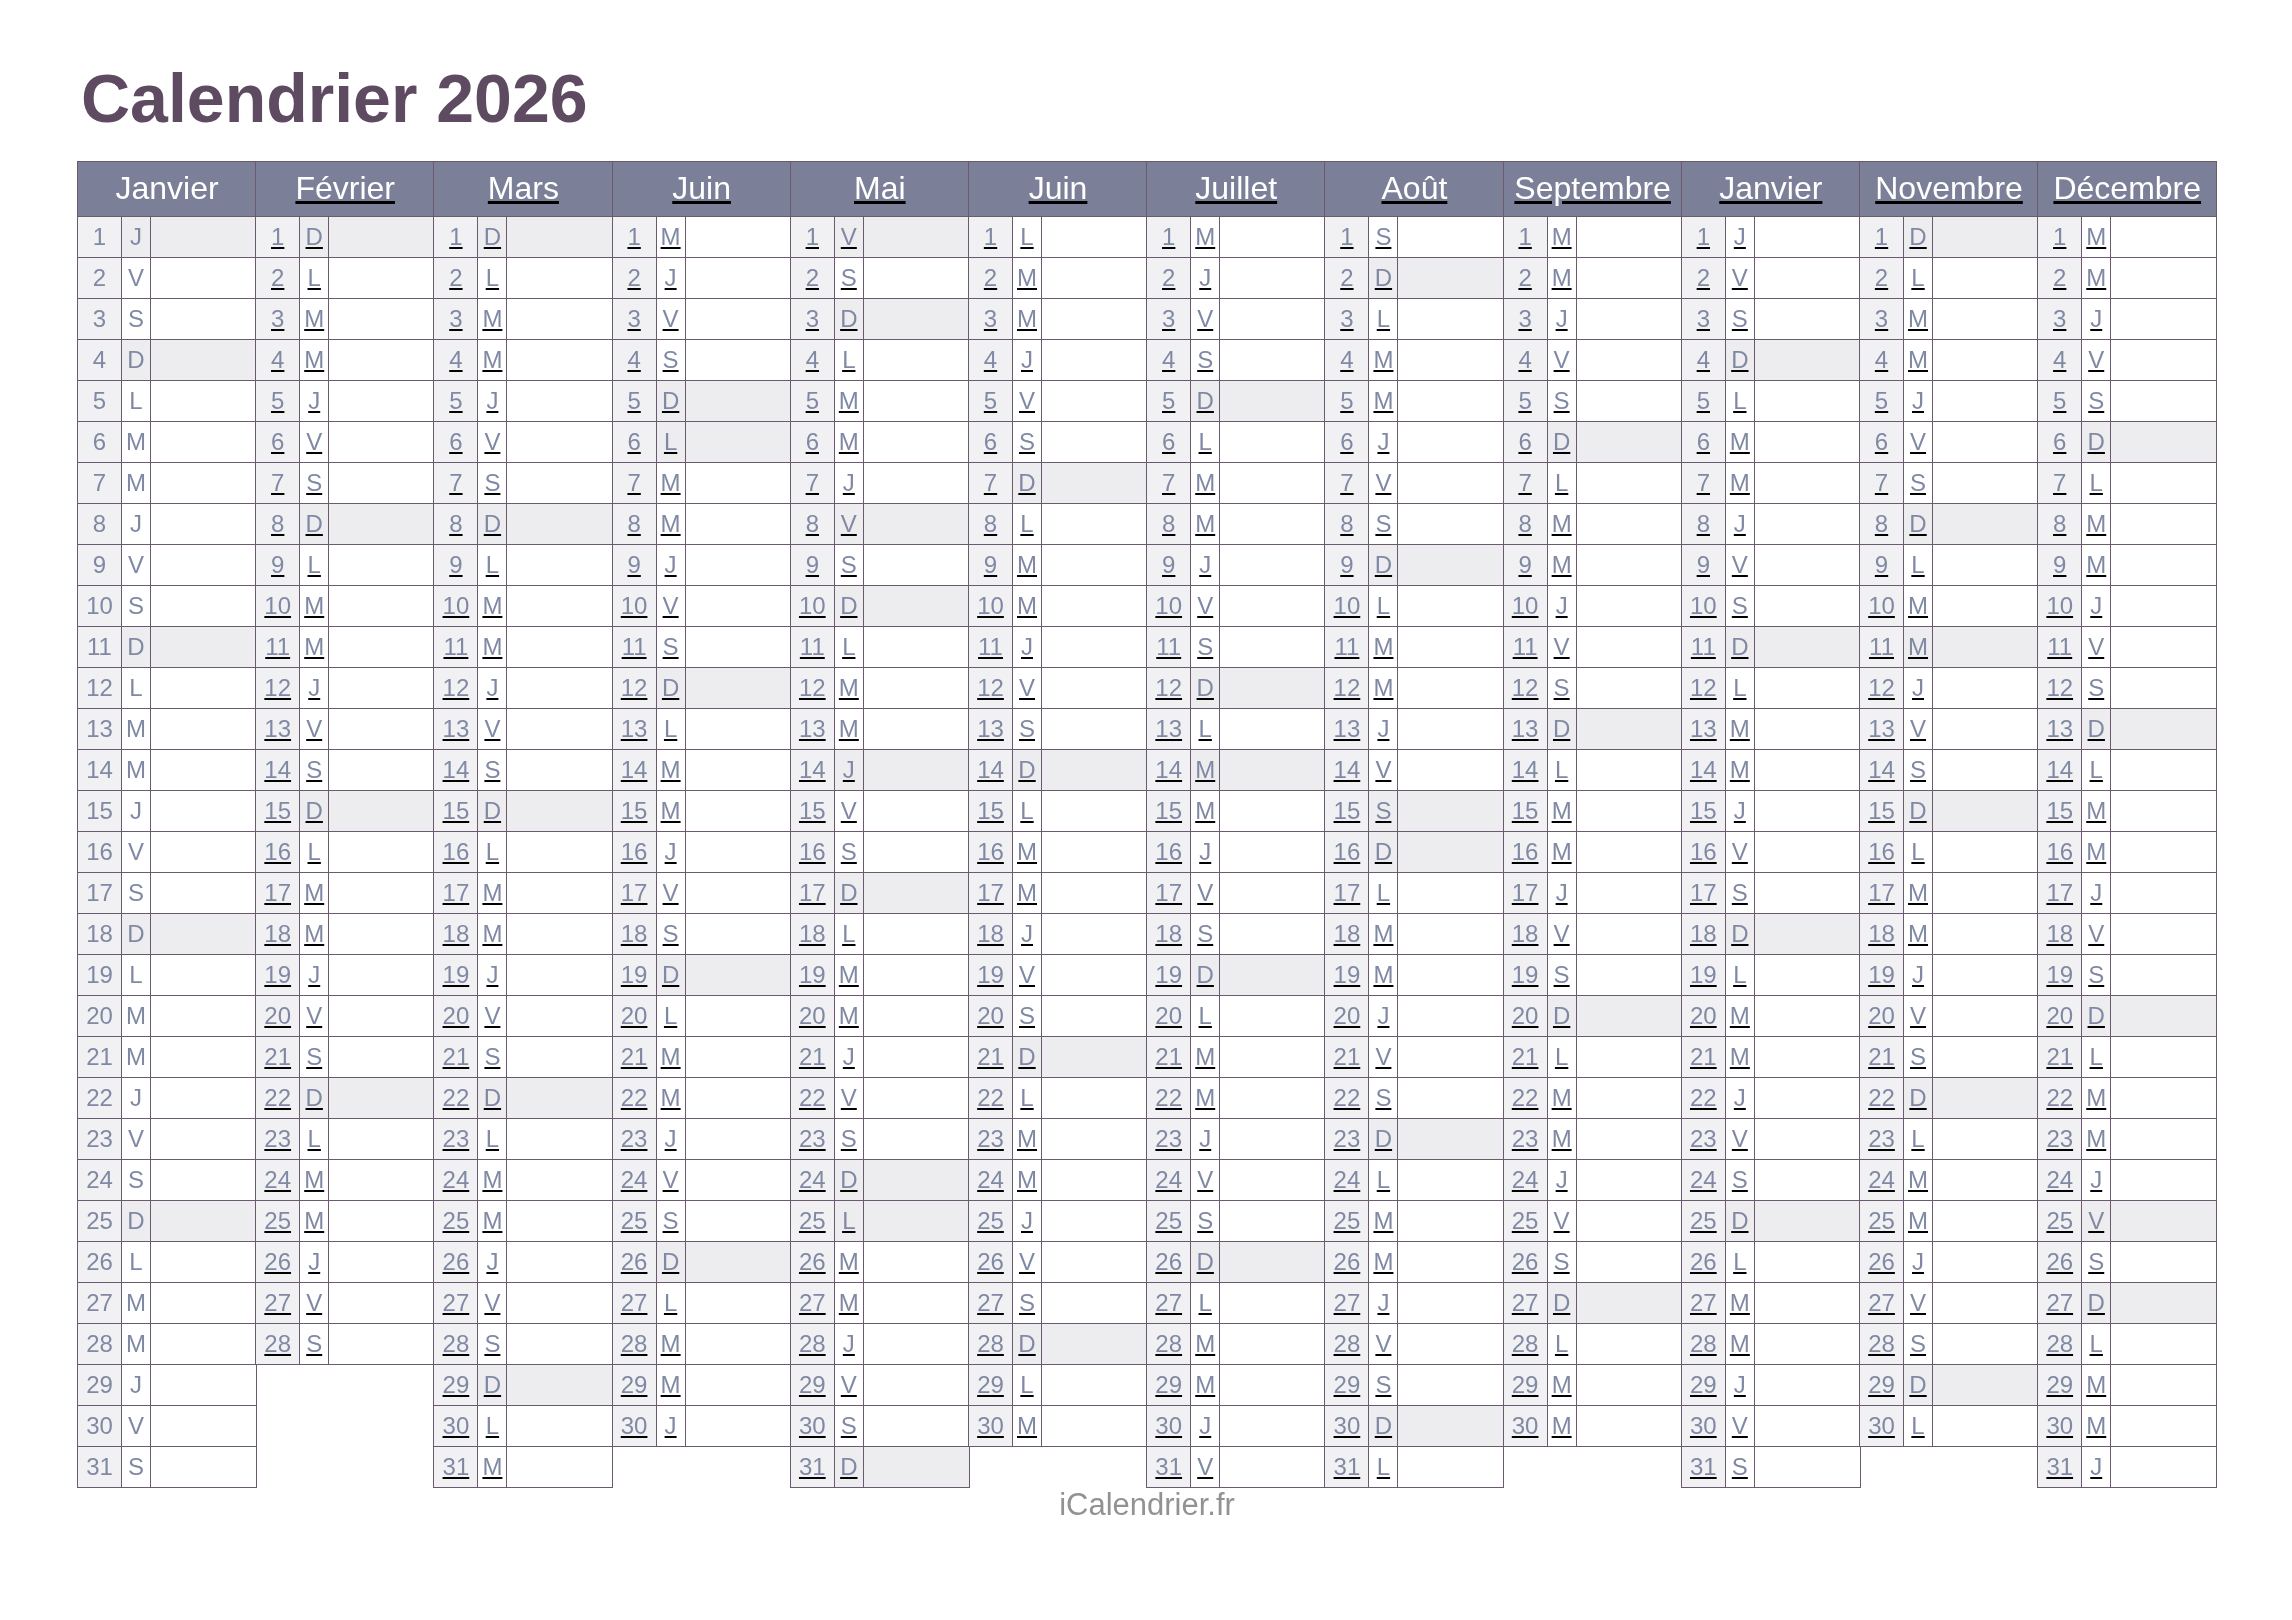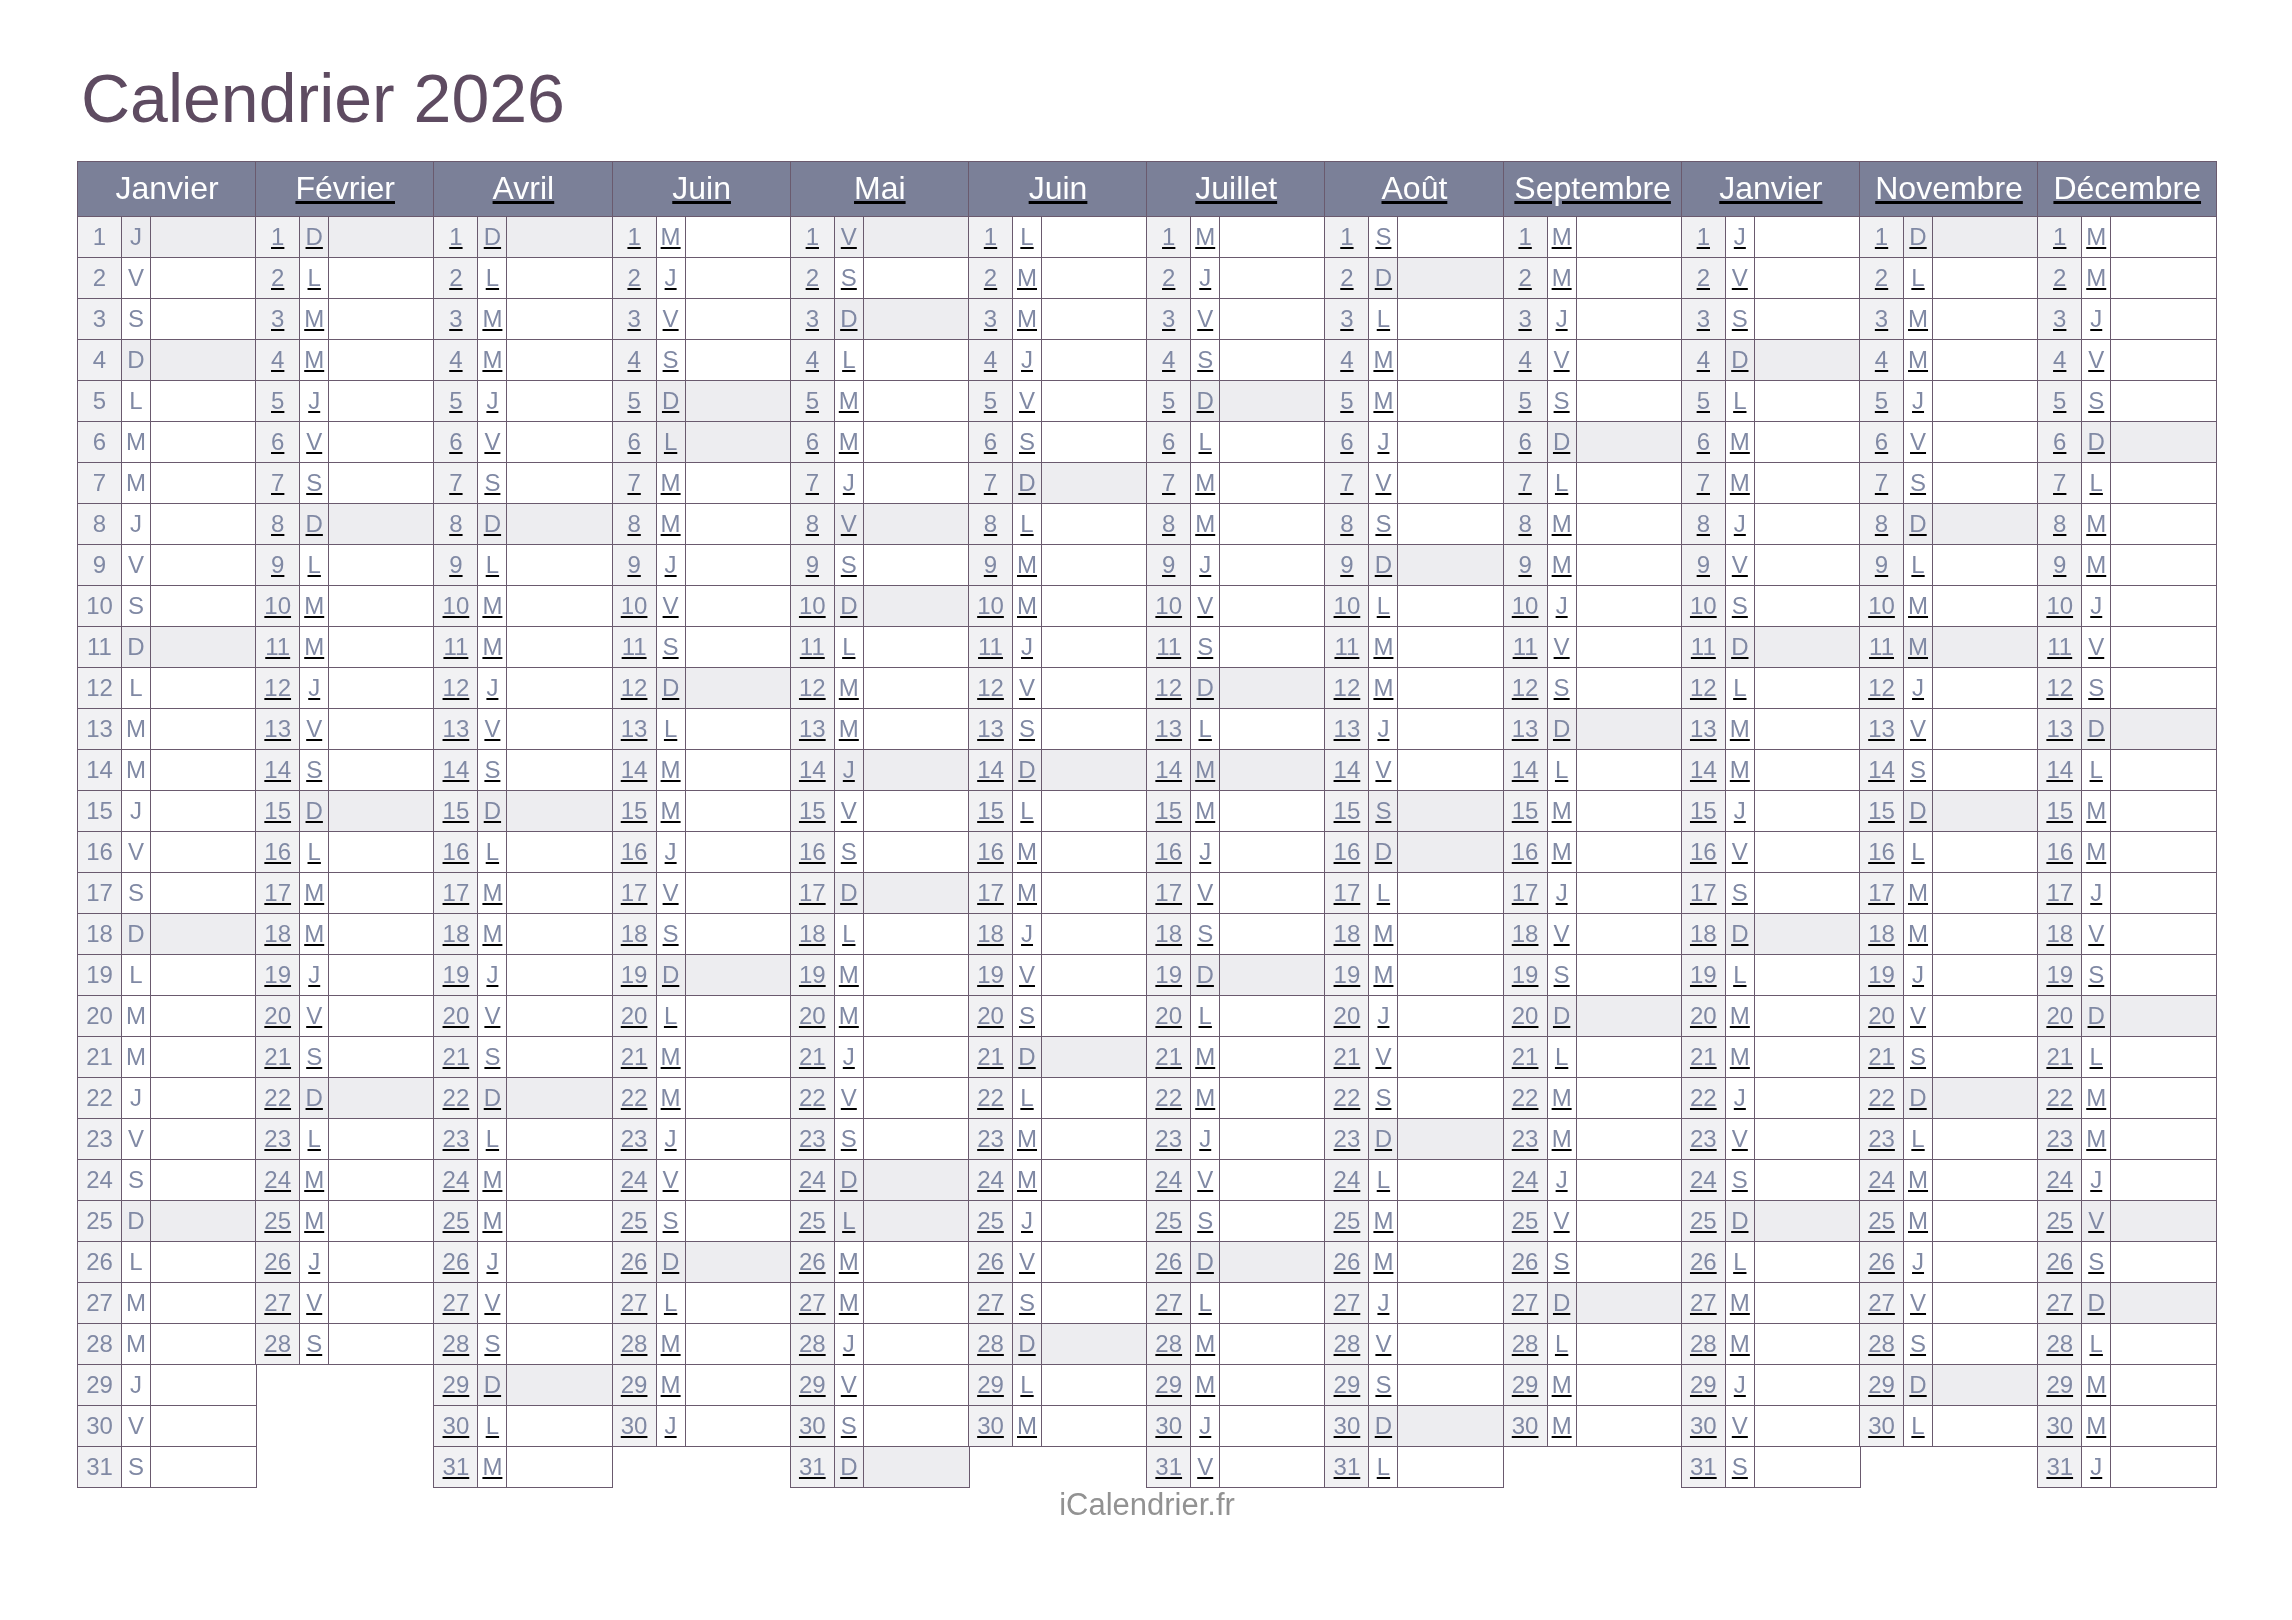--- a/index.html
+++ b/index.html
@@ -11,21 +11,21 @@
     --c-header-bg: #7b8098;
     --c-header-text: #ffffff;
     --c-border: #6a5a6e;
     --c-day-text: #8089a4;
     --c-num-bg: #f1f1f3;
     --c-hl-bg: #ededf0;
     --c-footer: #929292;
   }
   .title {
     position: absolute; left: 81px; top: 59px;
-    font-size: 68px; font-weight: 400; color: var(--c-title);
+    font-size: 68px; font-weight: 700; color: var(--c-title);
   }
   .calendar {
     position: absolute; left: 77px; top: 161px;
     display: flex; align-items: flex-start;
   }
   .month {
     flex: 0 0 180px; width: 180px;
     border-left: 1.8px solid var(--c-border);
     border-right: 1.8px solid var(--c-border);
     background: #a3a3a3;
@@ -354,21 +354,21 @@
         <div class="cell letter">V</div>
         <div class="cell note"></div>
       </div>
       <div class="day-row">
         <div class="cell num">28</div>
         <div class="cell letter">S</div>
         <div class="cell note"></div>
       </div>
     </div>
     <div class="month">
-      <div class="month-header">Avril</div>
+      <div class="month-header">Mars</div>
       <div class="day-row hl">
         <div class="cell num">1</div>
         <div class="cell letter">D</div>
         <div class="cell note"></div>
       </div>
       <div class="day-row">
         <div class="cell num">2</div>
         <div class="cell letter">L</div>
         <div class="cell note"></div>
       </div>

